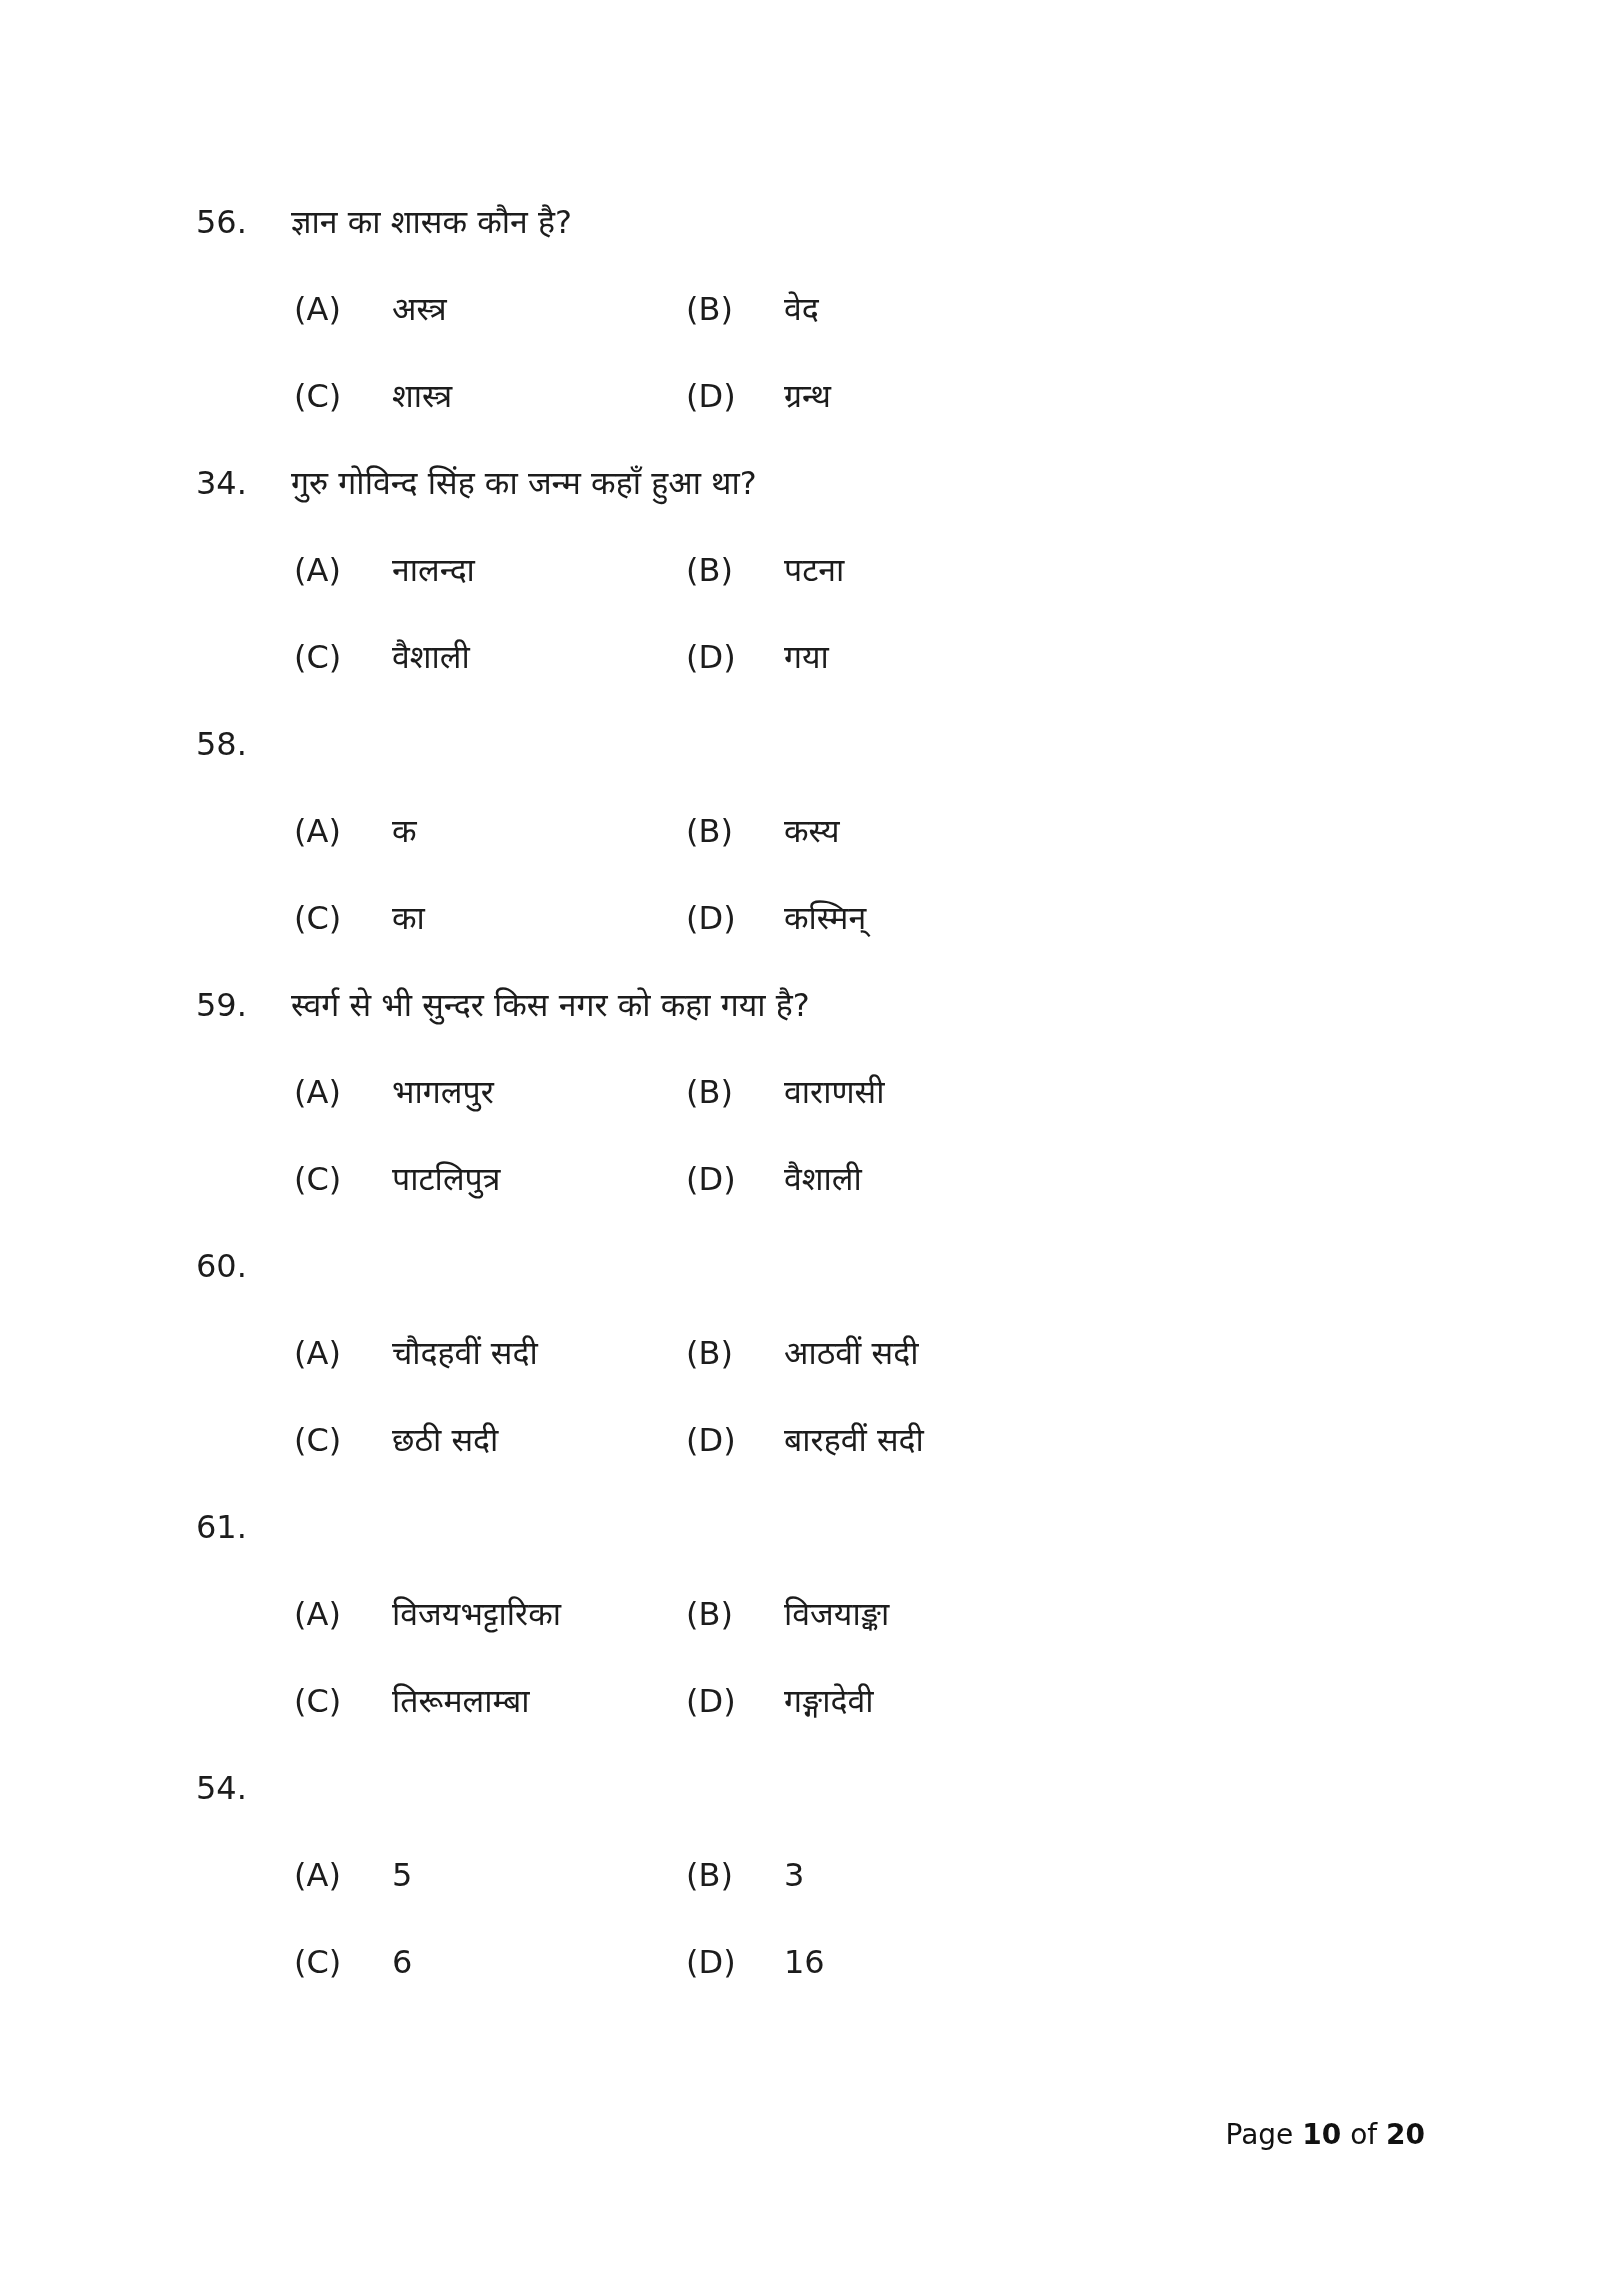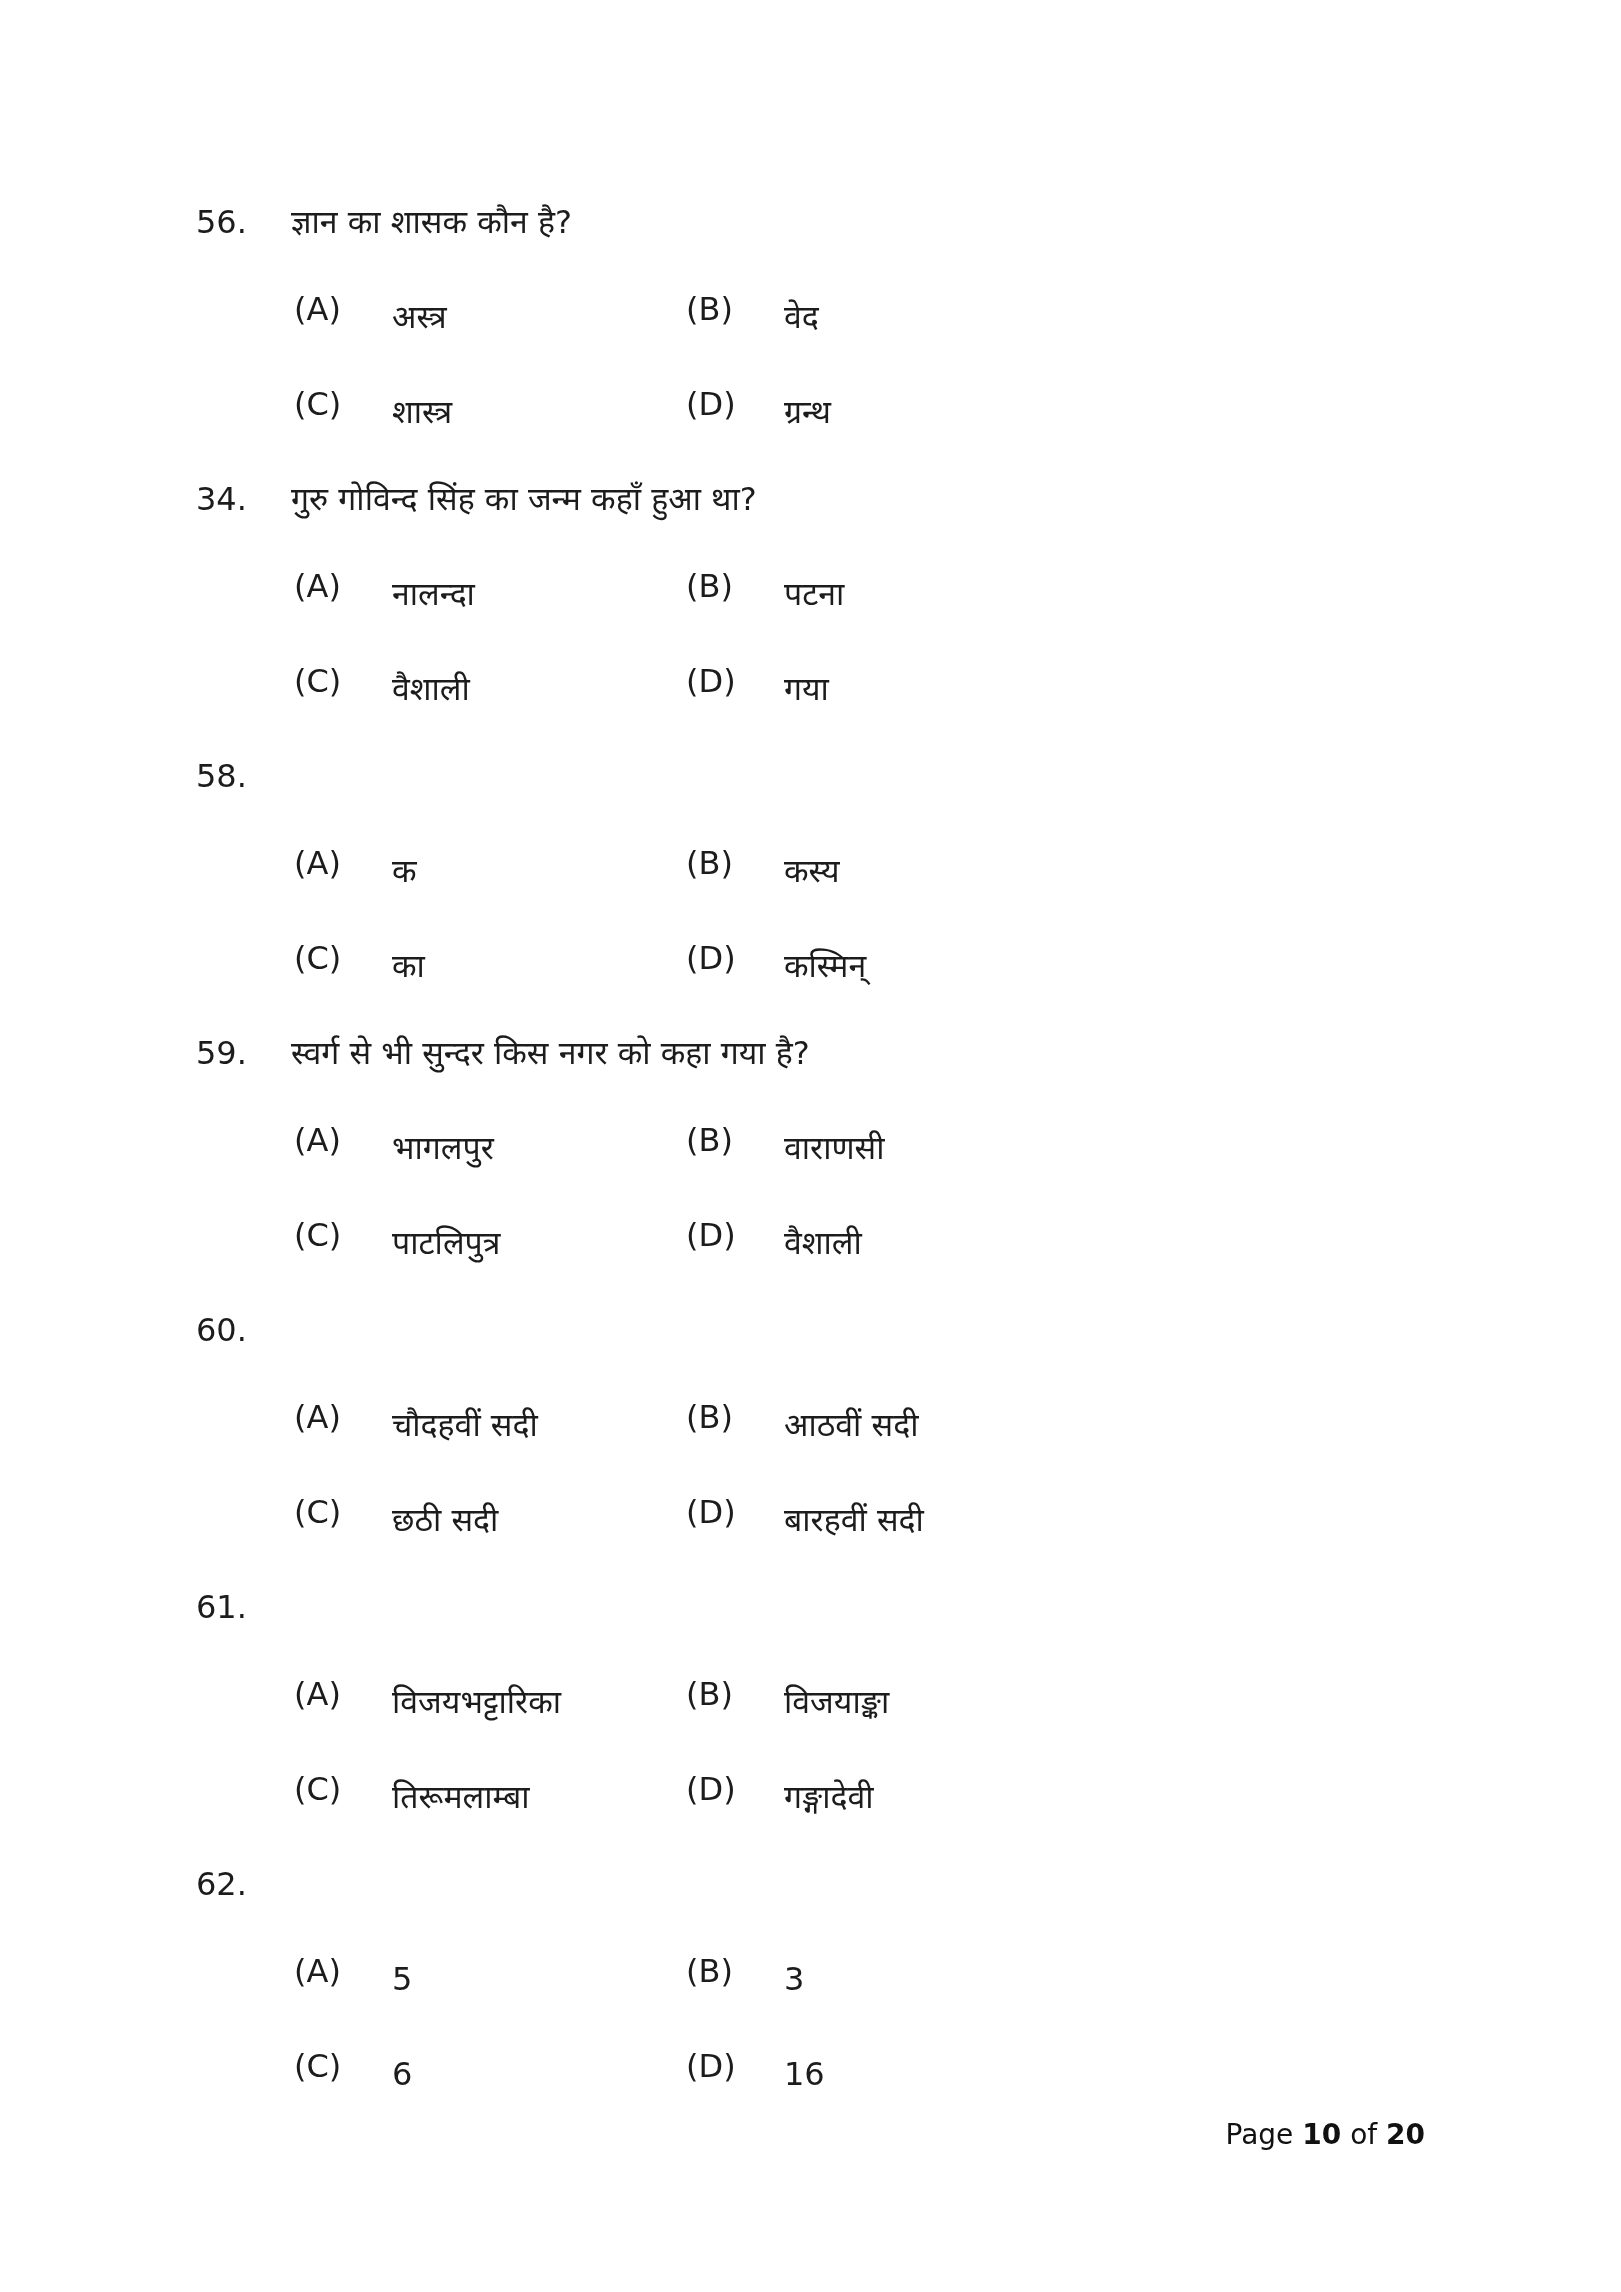--- a/index.html
+++ b/index.html
@@ -51,21 +51,20 @@
     align-items: flex-start;
     width: 392px;
     flex: 0 0 392px;
   }
   .opt-label {
     width: 98px;
     flex: 0 0 98px;
   }
   .opt-text {
     flex: 1 1 auto;
-    margin-top: 8px;
   }
   .footer {
     position: absolute;
     top: 2117px;
     right: 196px;
     font-size: 28px;
     line-height: 35px;
     color: #111111;
     white-space: nowrap;
   }
@@ -234,21 +233,21 @@
         </div>
         <div class="opt">
           <span class="opt-label">(D)</span>
           <span class="opt-text">गङ्गादेवी</span>
         </div>
       </div>
     </div>
 
     <div>
       <div class="q-row">
-        <span class="q-num">62.</span>
+        <span class="q-num">54.</span>
       </div>
       <div class="opt-row">
         <div class="opt">
           <span class="opt-label">(A)</span>
           <span class="opt-text">5</span>
         </div>
         <div class="opt">
           <span class="opt-label">(B)</span>
           <span class="opt-text">3</span>
         </div>

